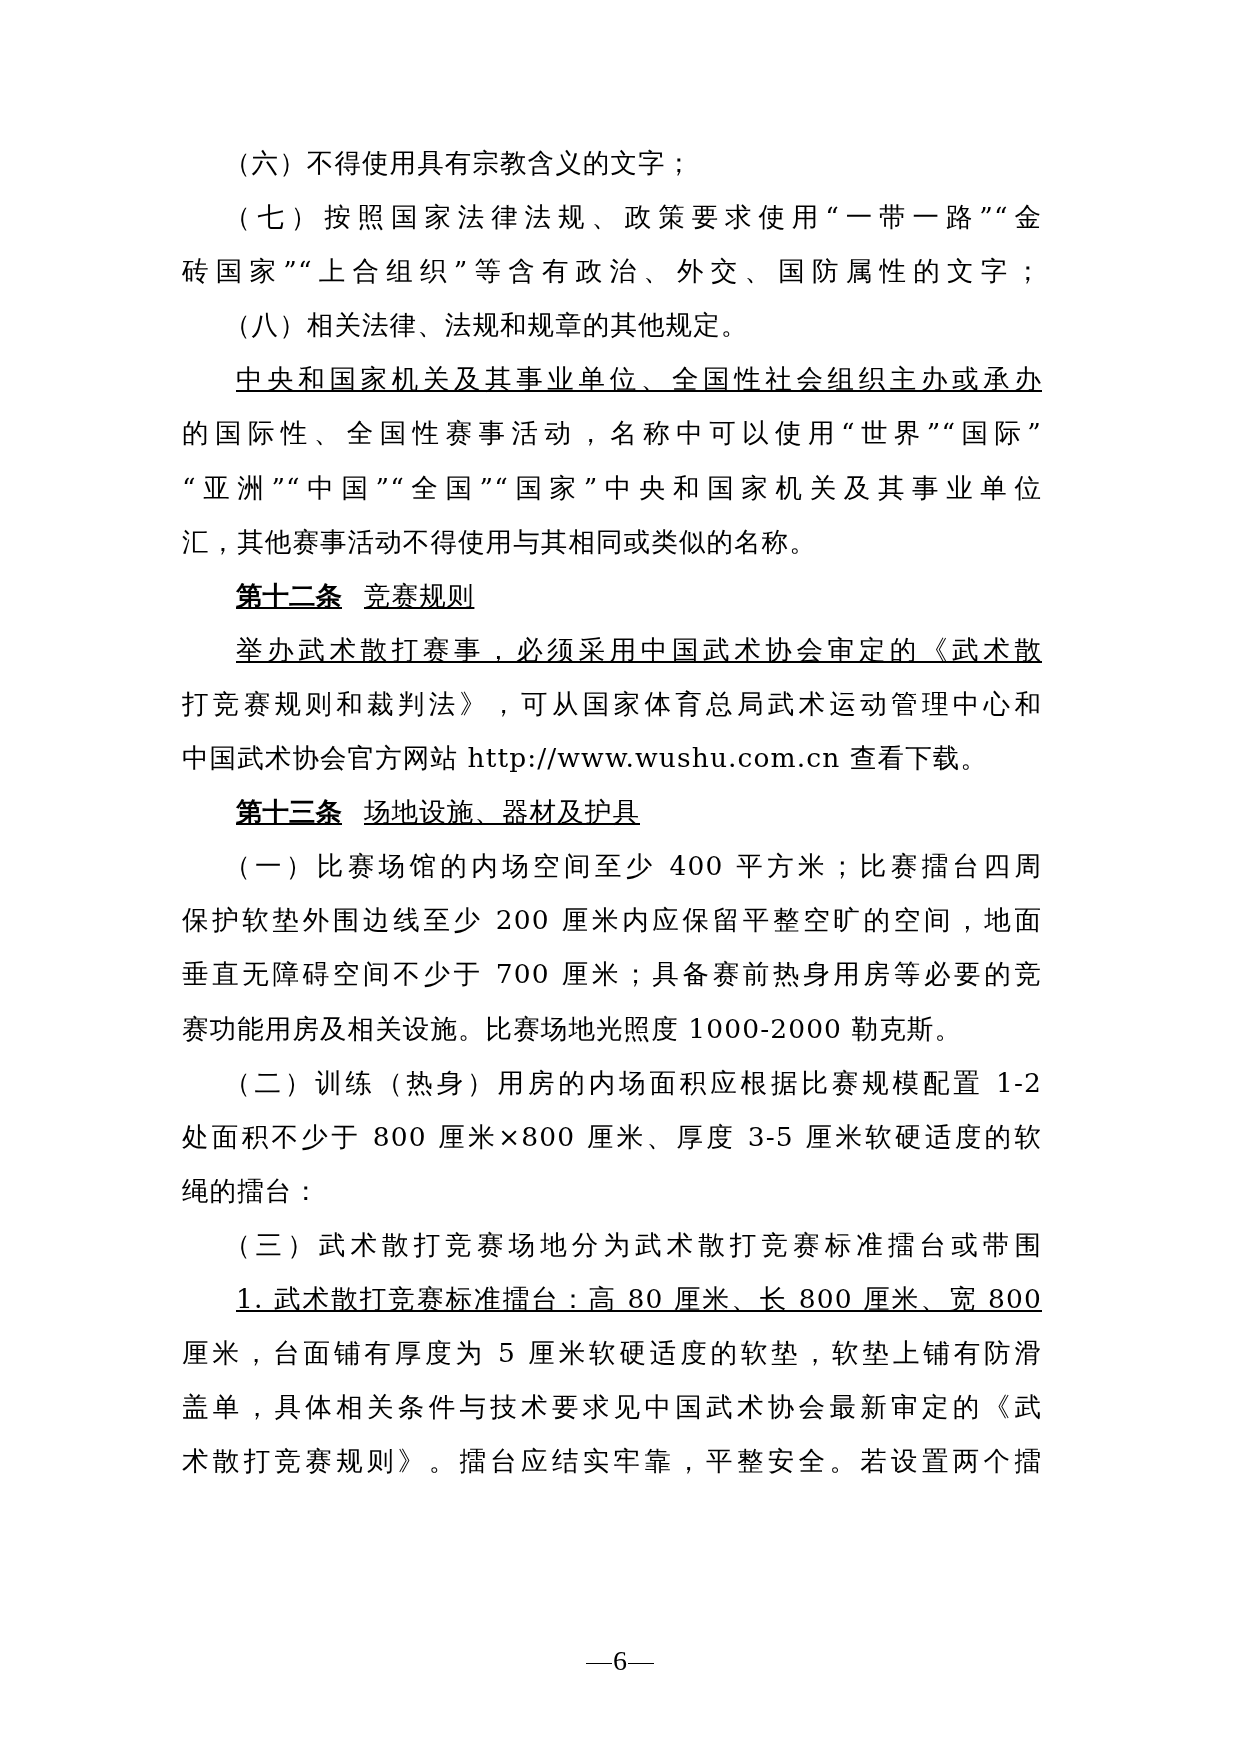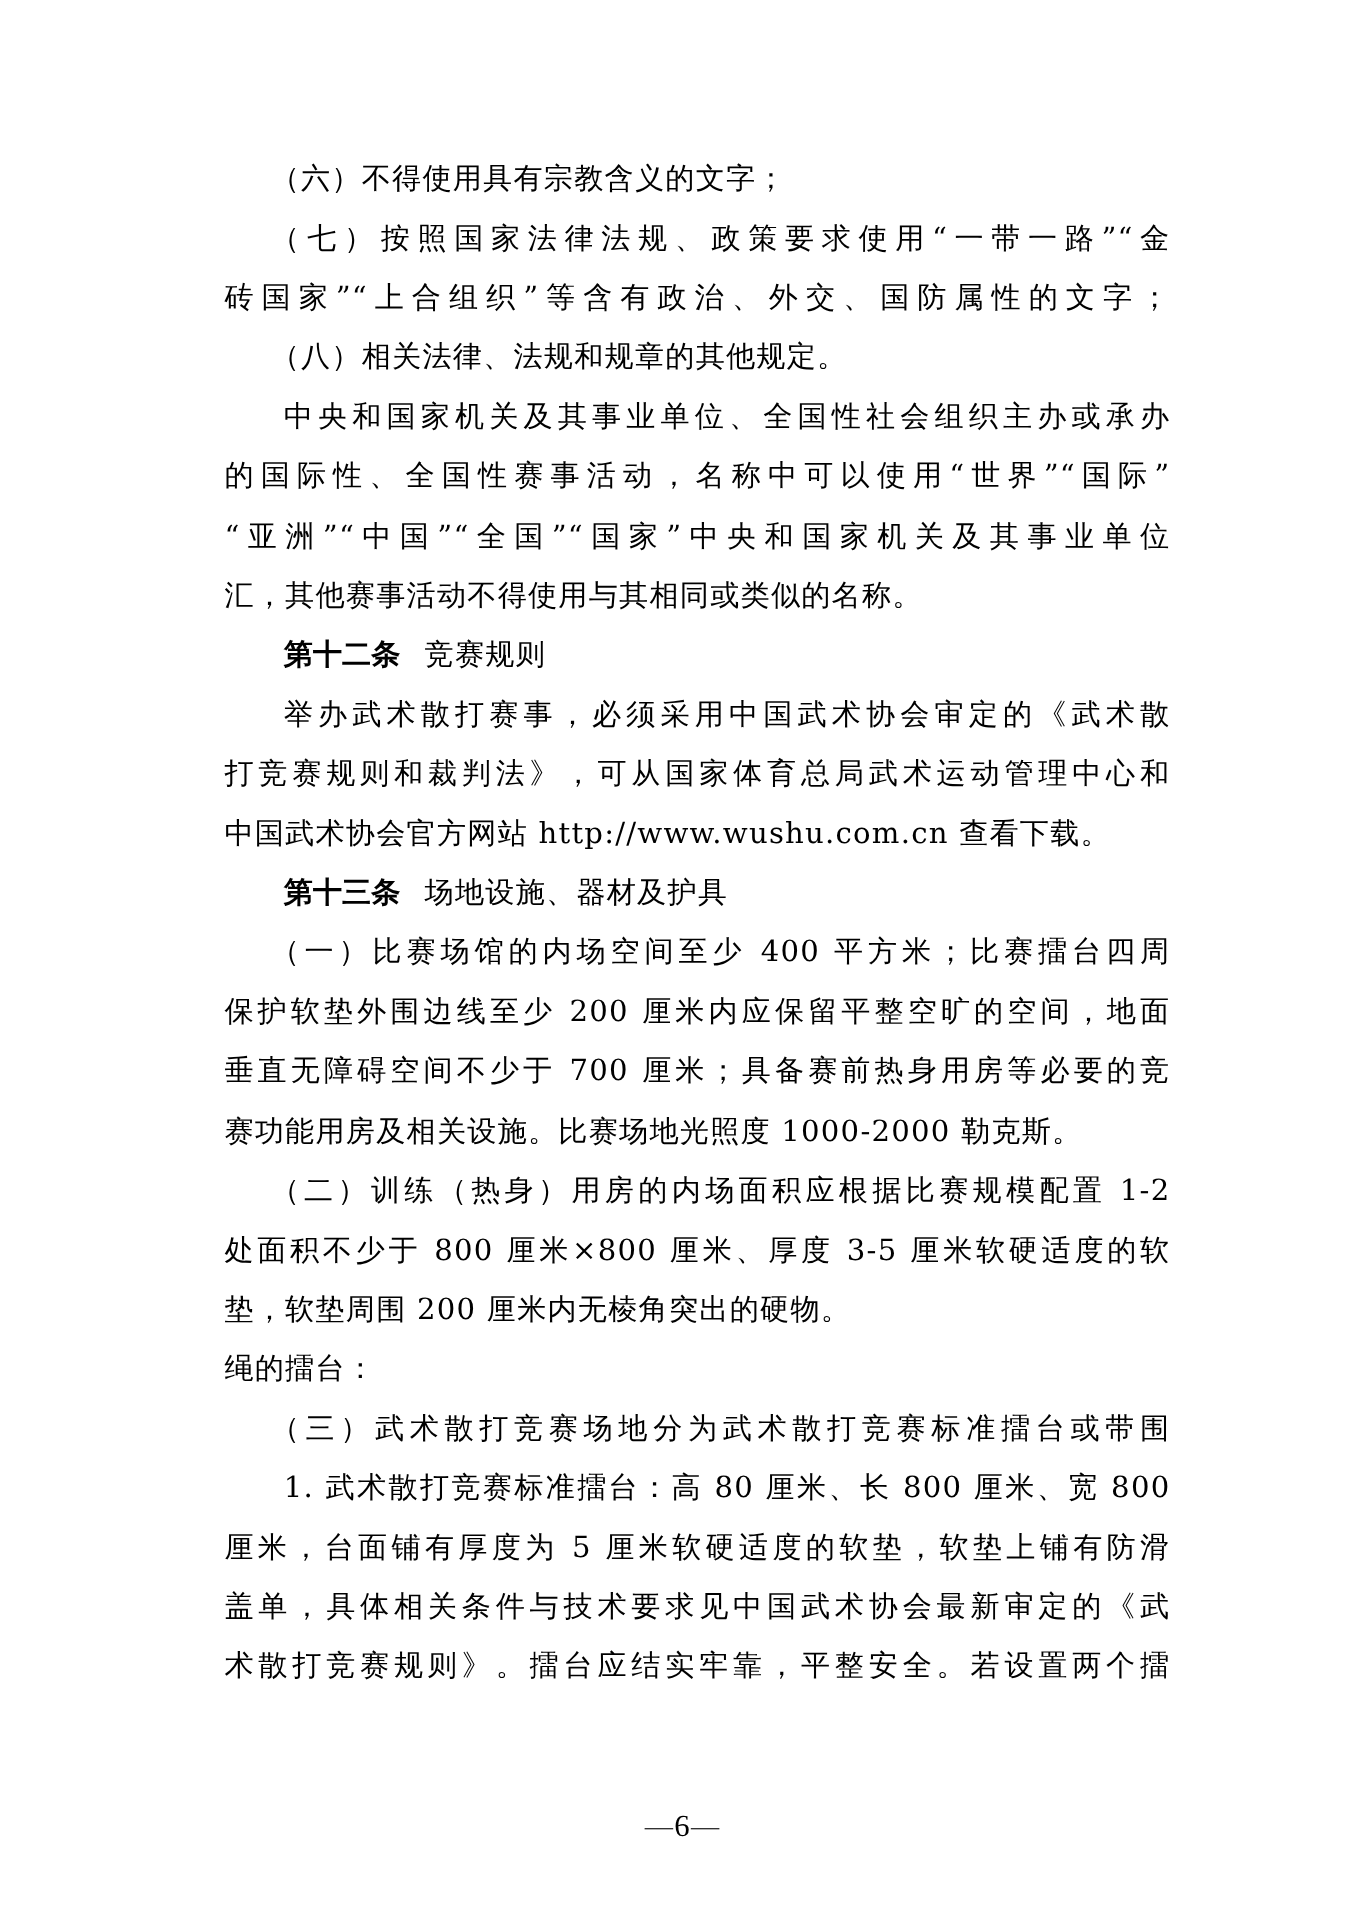--- a/index.html
+++ b/index.html
@@ -10,33 +10,34 @@
     body {
       width: 1240px;
       height: 1754px;
       position: relative;
       overflow: hidden;
       color: #000000;
       font-family: "DejaVu Serif", "Liberation Serif", serif;
     }
     .page {
       position: absolute;
-      left: 204px;
+      left: 182px;
       top: 136px;
       width: 860px;
     }
     .line {
       height: 54.1px;
       line-height: 54.1px;
       font-size: 26.5px;
       white-space: nowrap;
       letter-spacing: 1.1px;
     }
     .line.indent {
       padding-left: 54px;
+      text-decoration: underline;
     }
     .line.item {
       padding-left: 42px;
     }
     .heading {
       font-family: "DejaVu Sans", "Liberation Sans", sans-serif;
       font-weight: bold;
       letter-spacing: 0px;
     }
     .heading-title {
@@ -88,21 +89,20 @@
 
   <div class="line indent">
     <span class="heading">第十三条</span><span class="heading-title">场地设施、器材及护具</span>
   </div>
   <div class="line item justify">（一）比赛场馆的内场空间至少 400 平方米；比赛擂台四周</div>
   <div class="line justify">保护软垫外围边线至少 200 厘米内应保留平整空旷的空间，地面</div>
   <div class="line justify">垂直无障碍空间不少于 700 厘米；具备赛前热身用房等必要的竞</div>
   <div class="line">赛功能用房及相关设施。比赛场地光照度 1000-2000 勒克斯。</div>
   <div class="line item justify">（二）训练（热身）用房的内场面积应根据比赛规模配置 1-2</div>
   <div class="line justify">处面积不少于 800 厘米×800 厘米、厚度 3-5 厘米软硬适度的软</div>
-  <div class="line">垫，软垫周围 200 厘米内无棱角突出的硬物。</div>
   <div class="line">绳的擂台：</div>
   <div class="line item justify">（三）武术散打竞赛场地分为武术散打竞赛标准擂台或带围</div>
   <div class="line indent justify">1. 武术散打竞赛标准擂台：高 80 厘米、长 800 厘米、宽 800</div>
   <div class="line justify">厘米，台面铺有厚度为 5 厘米软硬适度的软垫，软垫上铺有防滑</div>
   <div class="line justify">盖单，具体相关条件与技术要求见中国武术协会最新审定的《武</div>
   <div class="line justify">术散打竞赛规则》。擂台应结实牢靠，平整安全。若设置两个擂</div>
 </div>
 
 <div class="footer">
   <span class="dash"></span><span>6</span><span class="dash"></span>

